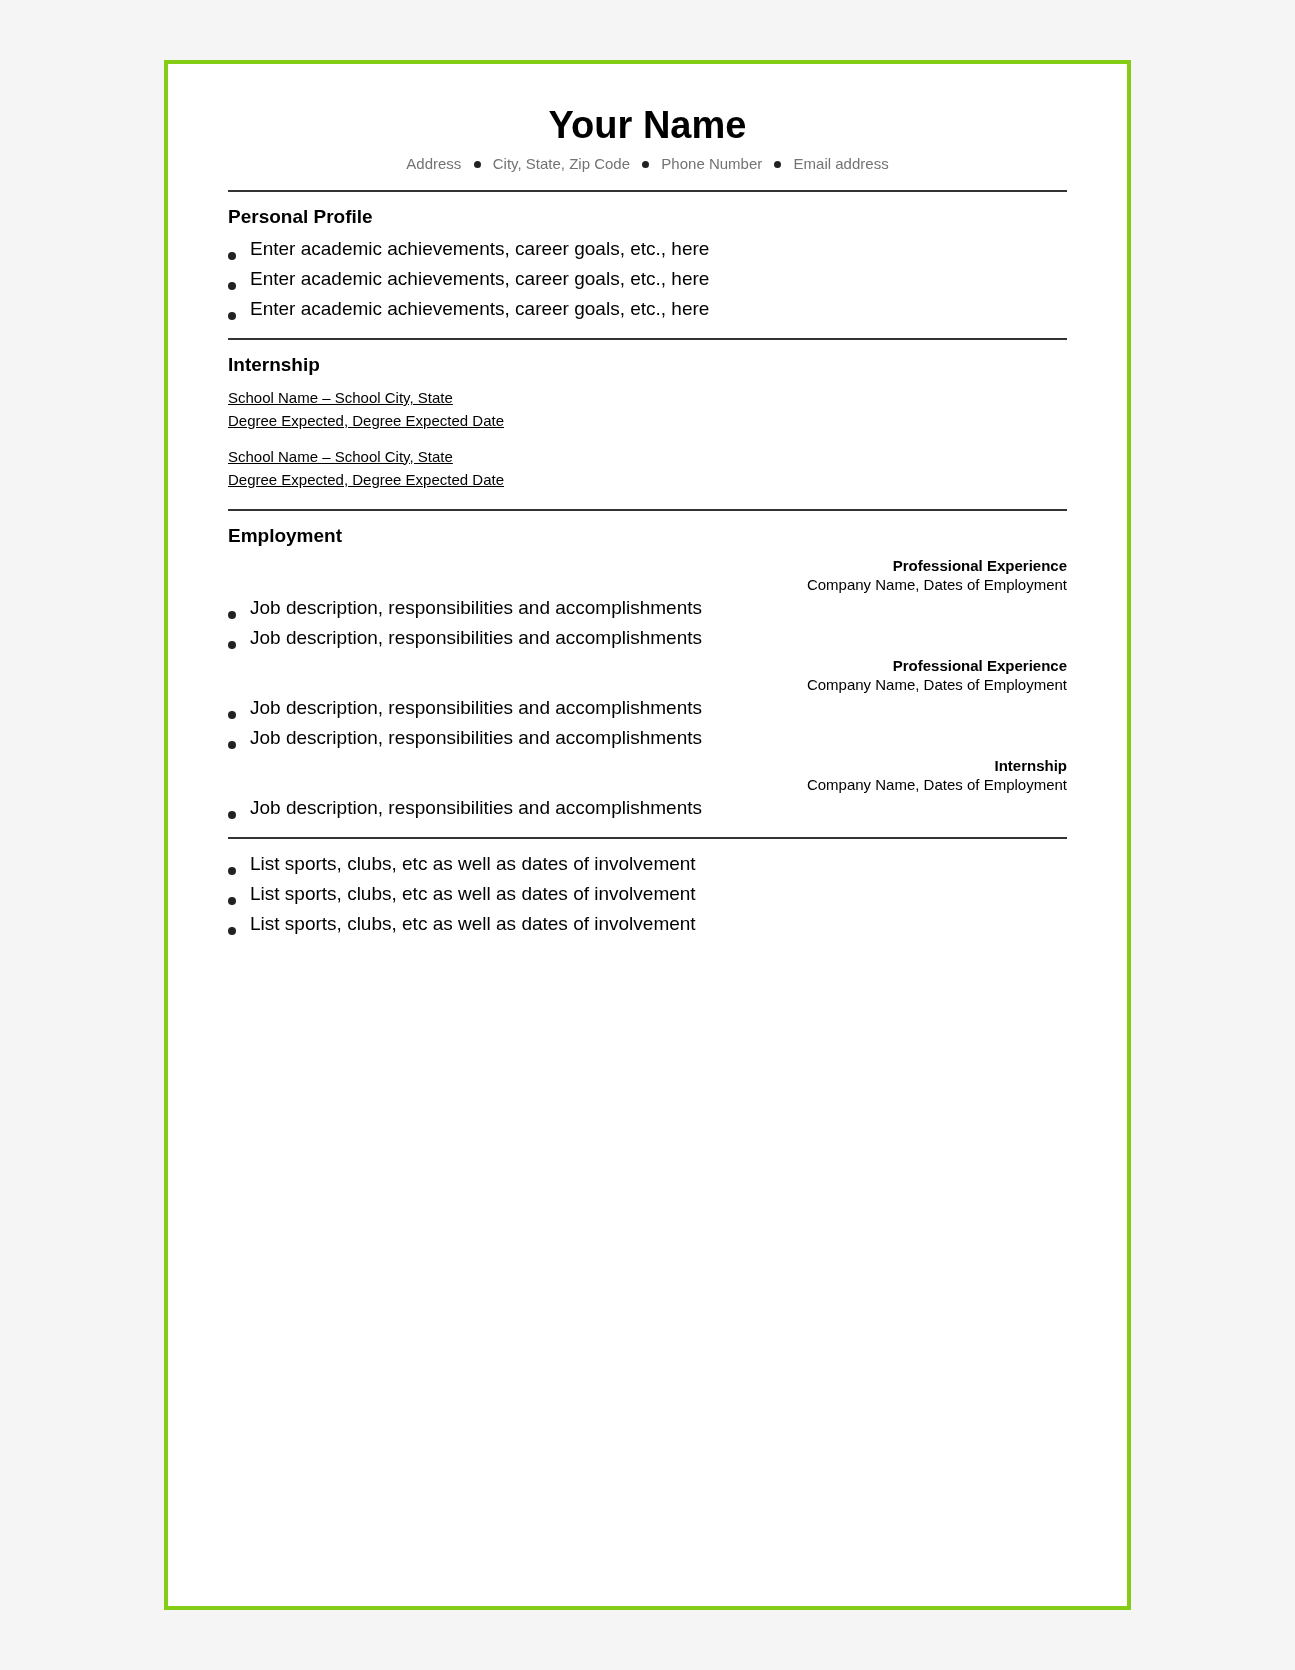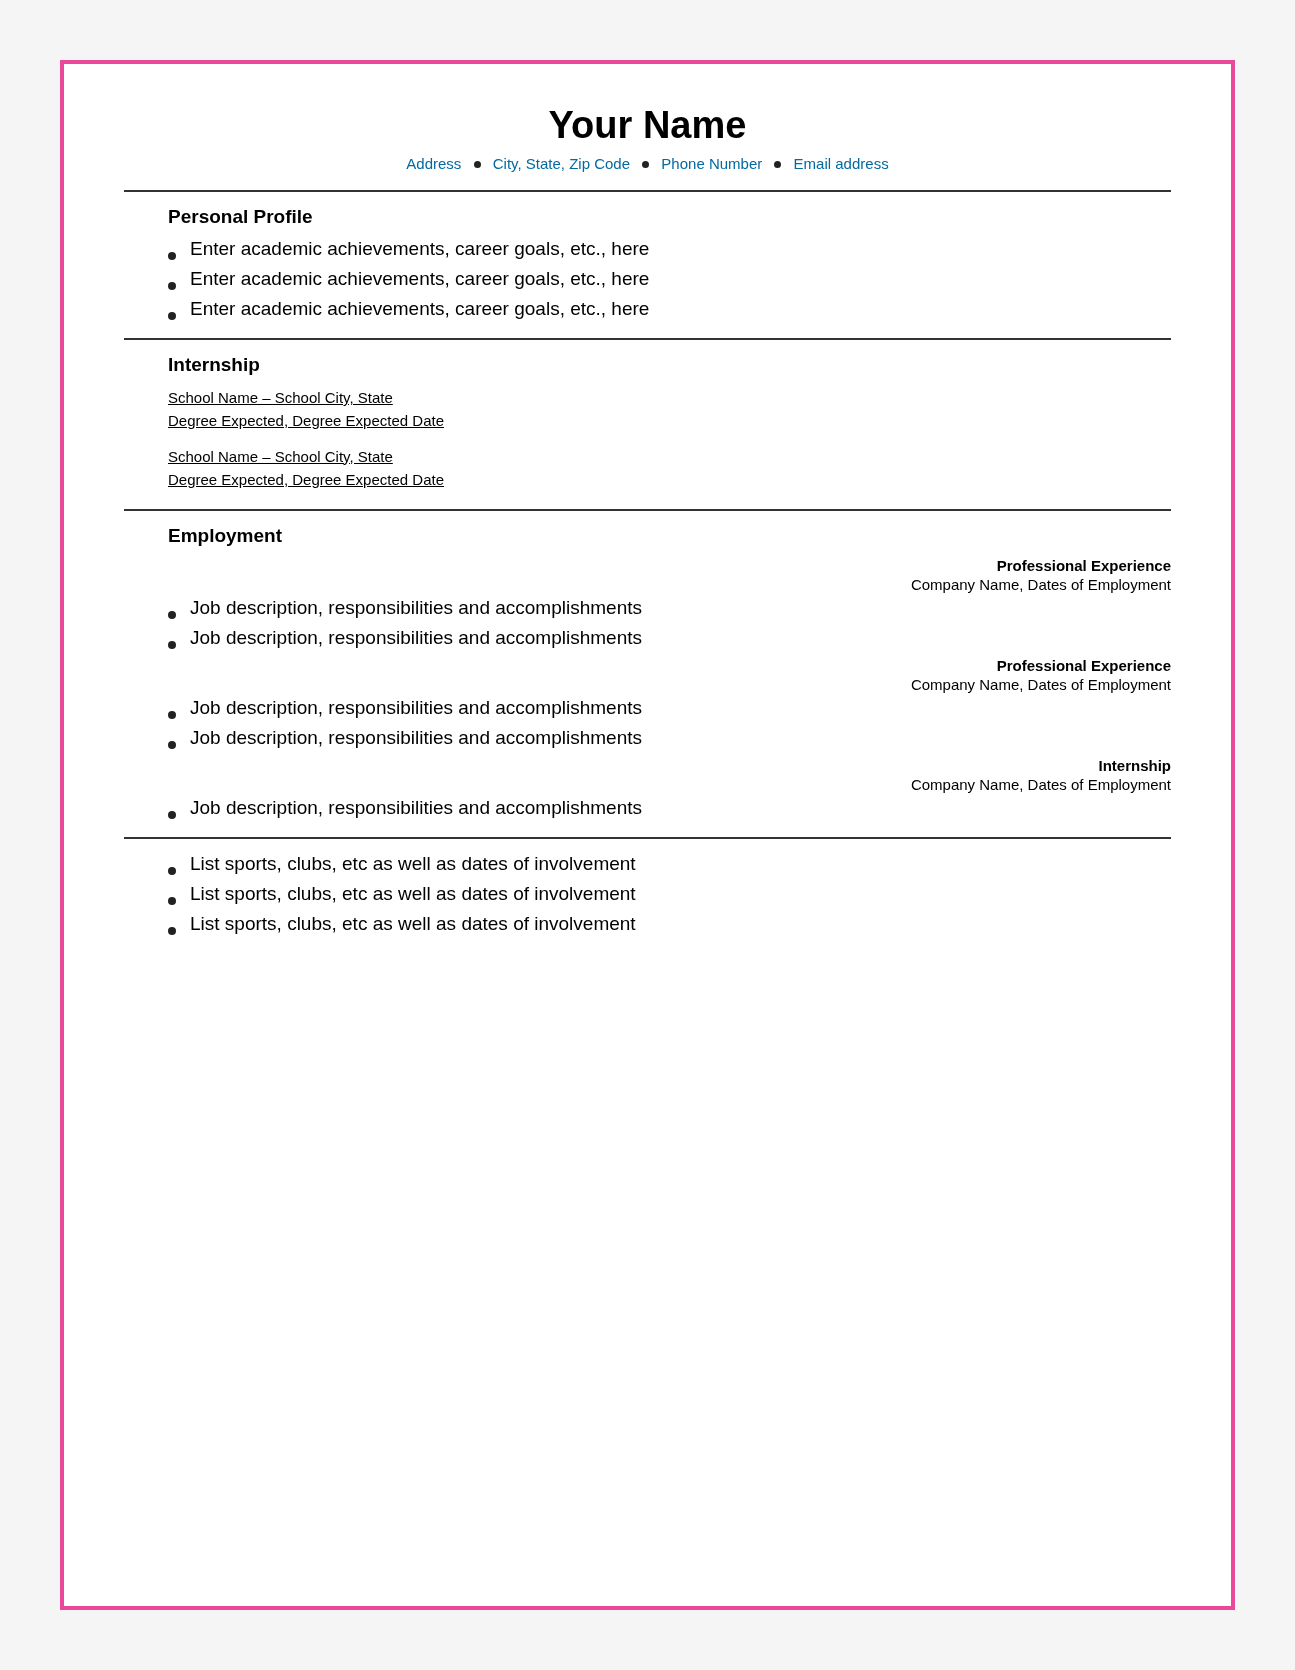--- a/index.html
+++ b/index.html
@@ -11,42 +11,42 @@
     body {
       background-color: #f5f5f5;
       display: flex;
       justify-content: center;
       align-items: center;
       min-height: 100vh;
       font-family: Arial, sans-serif;
     }
 
     .outer-border {
-      border: 4px solid #ec4899;
+      border: 4px solid #84cc16;
       background: #fff;
-      width: 1175px;
+      width: 967px;
       min-height: 1550px;
       padding: 40px 60px 60px 60px;
     }
 
     .header {
       text-align: center;
       margin-bottom: 10px;
     }
 
     .header-name {
       font-size: 38px;
       font-weight: bold;
       font-family: Arial, sans-serif;
       margin-bottom: 8px;
     }
 
     .header-contact {
       font-size: 15px;
-      color: #0369a1;
+      color: #737373;
     }
 
     .header-contact .dot {
       display: inline-block;
       width: 7px;
       height: 7px;
       background: #222;
       border-radius: 50%;
       margin: 0 8px;
       vertical-align: middle;
@@ -62,21 +62,20 @@
 
     .section-title {
       font-size: 19px;
       font-weight: bold;
       margin-bottom: 10px;
       font-family: Arial, sans-serif;
     }
 
     .section {
       margin-bottom: 6px;
-      margin-left: 44px;
     }
 
     .bullet-list {
       list-style: none;
       margin: 0;
       padding: 0;
     }
 
     .bullet-list li {
       display: flex;

